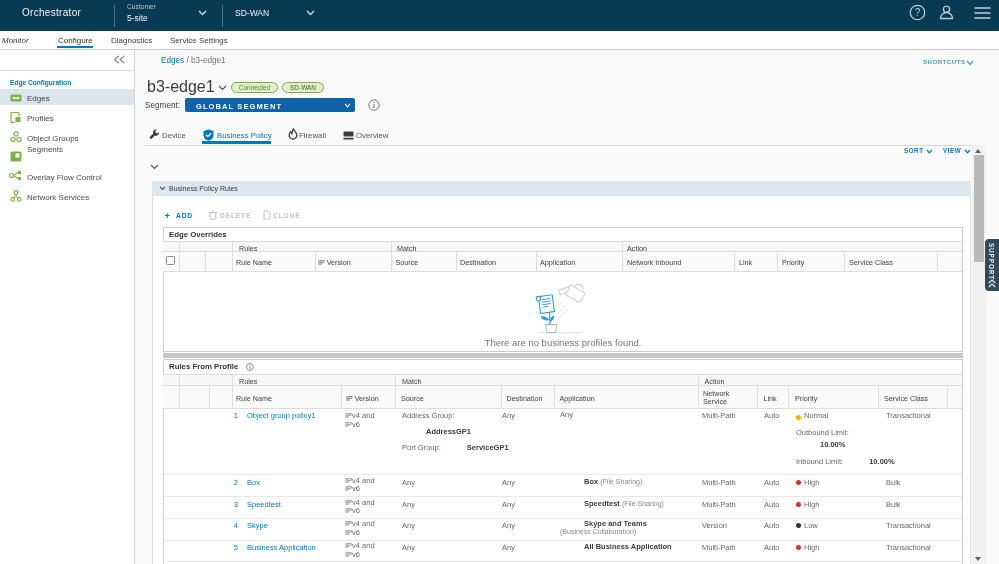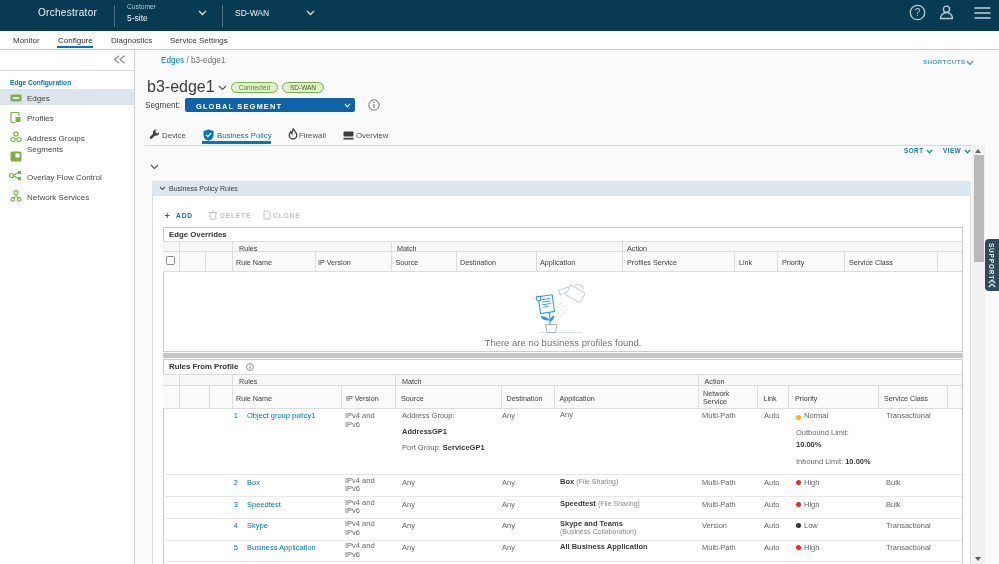--- a/index.html
+++ b/index.html
@@ -4,30 +4,30 @@
 <style>
   * { margin:0; padding:0; box-sizing:border-box; }
   html,body { width:999px; height:564px; overflow:hidden; }
   #app { position:relative; width:999px; height:564px; background:#fafafa;
          font-family:"Liberation Sans", sans-serif; }
   .abs { position:absolute; }
   .vl { position:absolute; width:1px; background:#ddd; }
   .hl { position:absolute; height:1px; background:#ddd; }
   .lbl { position:absolute; font-size:7.2px; color:#414141; white-space:nowrap; }
   .txt { position:absolute; font-size:7.5px; color:#686868; white-space:nowrap; }
-  .b { color:#3c3c3c; font-weight:bold; }
+  .b { color:#3c3c3c; font-weight:bold;margin-left:24px; }
   .link { color:#0079b8; }
   .dot { position:absolute; width:5px; height:5px; border-radius:50%; }
 </style>
 </head>
 <body>
 <div id="app">
 
   <div class="abs" style="left:0;top:0;width:999px;height:31px;background:#093a53;"></div>
-  <div class="abs" style="left:38px;top:7px;font-size:10px;color:#eef3f5;letter-spacing:.3px;">Orchestrator</div>
+  <div class="abs" style="left:22px;top:7px;font-size:10px;color:#eef3f5;letter-spacing:.3px;">Orchestrator</div>
   <div class="abs" style="left:114px;top:5px;width:1px;height:22px;background:rgba(255,255,255,.28);"></div>
   <div class="abs" style="left:127px;top:3px;font-size:6.7px;color:#b9c9d3;">Customer</div>
   <div class="abs" style="left:127px;top:13px;font-size:8.5px;color:#f2f6f8;">5-site</div>
   <svg class="abs" style="left:198px;top:10px;" width="9" height="6" viewBox="0 0 9 6">
       <polyline points="1,1 4.5,4.5 8,1" fill="none" stroke="#cdd9e0" stroke-width="1.4"></polyline>
     </svg>
   <div class="abs" style="left:222px;top:5px;width:1px;height:22px;background:rgba(255,255,255,.28);"></div>
   <div class="abs" style="left:235px;top:8px;font-size:8.5px;color:#f2f6f8;">SD-WAN</div>
   <svg class="abs" style="left:306px;top:10px;" width="9" height="6" viewBox="0 0 9 6">
       <polyline points="1,1 4.5,4.5 8,1" fill="none" stroke="#cdd9e0" stroke-width="1.4"></polyline>
@@ -43,38 +43,38 @@
     <path d="M2.5 14.5 a6 6 0 0 1 12 0 z" fill="none" stroke="#b9c9d3" stroke-width="1.3"></path>
   </svg>
 
   <svg class="abs" style="left:974px;top:7px;" width="17" height="12" viewBox="0 0 17 12">
     <line x1="0.5" y1="1" x2="16.5" y2="1" stroke="#b9c9d3" stroke-width="1.6"></line>
     <line x1="0.5" y1="6" x2="16.5" y2="6" stroke="#b9c9d3" stroke-width="1.6"></line>
     <line x1="0.5" y1="11" x2="16.5" y2="11" stroke="#b9c9d3" stroke-width="1.6"></line>
   </svg>
 
   <div class="abs" style="left:0;top:31px;width:999px;height:19px;background:#fff;border-bottom:1px solid #ccc;"></div>
-  <div class="abs" style="left:13px;top:36px;font-size:8px;color:#3c3c3c;">Monitor</div>
+  <div class="abs" style="left:2px;top:36px;font-size:8px;color:#3c3c3c;font-style:italic;">Monitor</div>
   <div class="abs" style="left:58px;top:36px;font-size:8px;color:#2c2c2c;">Configure</div>
   <div class="abs" style="left:57px;top:45.5px;width:36px;height:2.5px;background:#0079b8;"></div>
   <div class="abs" style="left:111px;top:36px;font-size:8px;color:#3c3c3c;">Diagnostics</div>
   <div class="abs" style="left:170px;top:36px;font-size:8px;color:#3c3c3c;">Service Settings</div>
 
   <div class="abs" style="left:0;top:50px;width:135px;height:514px;background:#fff;border-right:1px solid #d4d4d4;"></div>
   <svg class="abs" style="left:113px;top:55px;" width="13" height="9" viewBox="0 0 13 9">
     <polyline points="6,0.8 1.5,4.5 6,8.2" fill="none" stroke="#8a8a8a" stroke-width="1.2"></polyline>
     <polyline points="11.5,0.8 7,4.5 11.5,8.2" fill="none" stroke="#8a8a8a" stroke-width="1.2"></polyline>
   </svg>
   <div class="hl" style="left:0;top:70px;width:135px;"></div>
   <div class="abs" style="left:10px;top:78.5px;font-size:6.6px;font-weight:bold;color:#0079b8;">Edge Configuration</div>
   <div class="abs" style="left:0;top:89px;width:134px;height:16px;background:#dbe5eb;"></div>
 
   <div class="abs" style="left:27px;top:93.5px;font-size:8px;color:#434343;">Edges</div>
   <div class="abs" style="left:27px;top:113.5px;font-size:8px;color:#4a4a4a;">Profiles</div>
-  <div class="abs" style="left:27px;top:133.5px;font-size:8px;color:#4a4a4a;">Address Groups</div>
+  <div class="abs" style="left:27px;top:133.5px;font-size:8px;color:#4a4a4a;">Object Groups</div>
   <div class="abs" style="left:27px;top:145px;font-size:8px;color:#4a4a4a;">Segments</div>
   <div class="abs" style="left:27px;top:173px;font-size:8px;color:#4a4a4a;">Overlay Flow Control</div>
   <div class="abs" style="left:27px;top:192.5px;font-size:8px;color:#4a4a4a;">Network Services</div>
 
   <svg class="abs" style="left:10px;top:93px;" width="12" height="10" viewBox="0 0 12 10">
     <rect x="0.5" y="1.5" width="11" height="7" rx="1.5" fill="#7cb14a"></rect>
     <rect x="2.5" y="4.2" width="7" height="1.8" rx="0.9" fill="#fff"></rect>
   </svg>
   <svg class="abs" style="left:10px;top:112px;" width="12" height="11" viewBox="0 0 12 11">
     <rect x="1" y="0.5" width="8" height="10" rx="1" fill="none" stroke="#7cb14a" stroke-width="1.2"></rect>
@@ -204,21 +204,21 @@
   <div class="vl" style="left:844px;top:252px;height:20px;"></div>
   <div class="vl" style="left:937px;top:252px;height:20px;"></div>
 
   <div class="abs" style="left:166px;top:256px;width:9px;height:9px;border:1px solid #8b8b8b;border-radius:1.5px;background:#fff;"></div>
 
   <div class="lbl" style="left:236px;top:258px;">Rule Name</div>
   <div class="lbl" style="left:318px;top:258px;">IP Version</div>
   <div class="lbl" style="left:395.5px;top:258px;">Source</div>
   <div class="lbl" style="left:460px;top:258px;">Destination</div>
   <div class="lbl" style="left:540px;top:258px;">Application</div>
-  <div class="lbl" style="left:627px;top:258px;">Profiles Service</div>
+  <div class="lbl" style="left:627px;top:258px;">Network Inbound</div>
   <div class="lbl" style="left:739px;top:258px;">Link</div>
   <div class="lbl" style="left:782px;top:258px;">Priority</div>
   <div class="lbl" style="left:849px;top:258px;">Service Class</div>
 
   <svg class="abs" style="left:531px;top:276px;" width="60" height="60" viewBox="0 0 60 60">
     <g transform="translate(44,17) rotate(30)" stroke="#c9d3da" fill="#fff" stroke-width="1.1">
       <path d="M-4 -6 a5.5 5.5 0 0 1 9.5 -1.5" fill="none"></path>
       <rect x="-8" y="-5" width="17" height="11" rx="1.5"></rect>
       <path d="M-8 -3 L-15.5 6 L-11.5 9.2 L-7 1 Z"></path>
     </g>

